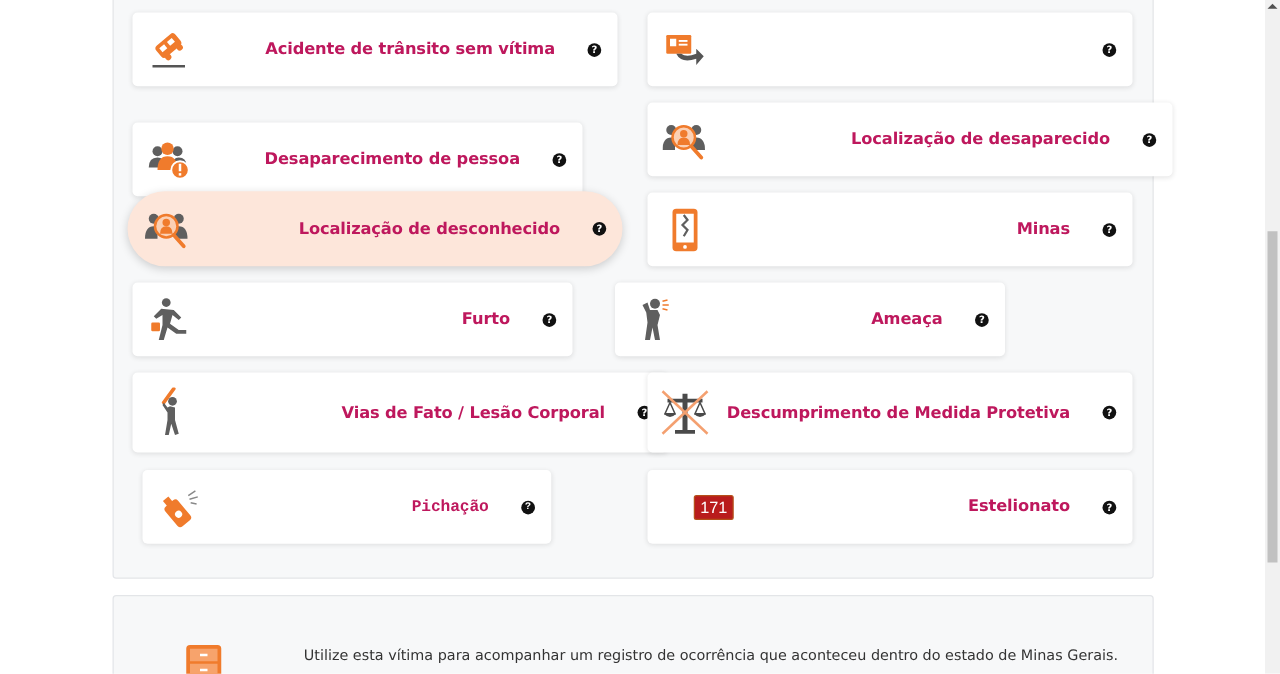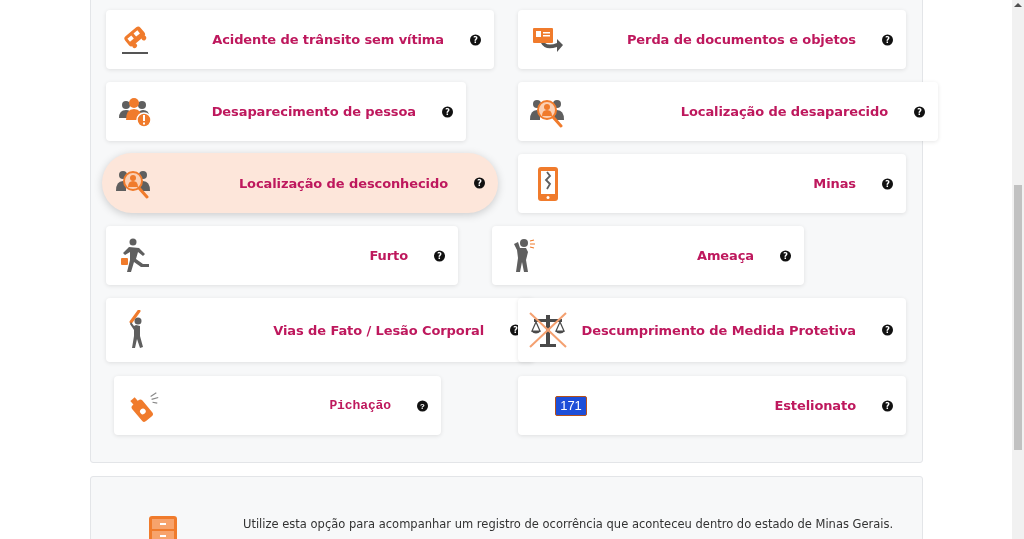--- a/index.html
+++ b/index.html
@@ -61,25 +61,24 @@
   <div class="card" style="left:518px;top:10px;width:388px;height:59px;">
     <span class="icon">
       <svg width="34" height="30" viewBox="0 0 34 30">
         <rect x="2" y="3" width="20" height="15" rx="1" fill="#f07b2c"></rect>
           <rect x="5" y="6" width="5" height="6" fill="#fff"></rect>
           <rect x="12" y="7" width="7" height="1.5" fill="#fff"></rect>
           <rect x="12" y="10" width="7" height="1.5" fill="#fff"></rect>
         <path d="M10 18 Q14 26 26 22 L26 27 L32 20 L26 14 L26 18 Q18 21 14 18 Z" fill="#555"></path>
       </svg>
     </span>
-    <span class="label">Perda de documentos e objetos</span>
-    <span class="help">?</span>
-  </div>
-
-  <div class="card" style="left:106px;top:82px;width:360px;height:59px;">
+    <span class="help">?</span>
+  </div>
+
+  <div class="card" style="left:106px;top:98px;width:360px;height:59px;">
     <span class="icon">
       <svg width="36" height="32" viewBox="0 0 36 32">
         <circle cx="8" cy="9" r="4" fill="#5f5f5f"></circle>
           <path d="M1 22 Q1 14 8 14 Q13 14 14 19 L14 22 Z" fill="#5f5f5f"></path>
         <circle cx="24" cy="9" r="4" fill="#5f5f5f"></circle>
           <path d="M20 20 Q20 14 25 14 Q31 14 31 20 Z" fill="#5f5f5f"></path>
         <circle cx="16" cy="7" r="5" fill="#f07b2c"></circle>
           <path d="M8 24 Q8 13 16 13 Q24 13 24 24 Z" fill="#f07b2c"></path>
         <circle cx="26" cy="24" r="7" fill="#f07b2c" stroke="#fff" stroke-width="1.5"></circle>
           <rect x="25" y="19" width="2" height="6" fill="#fff"></rect>
@@ -196,36 +195,36 @@
             <circle cx="15" cy="22" r="3" fill="#fff"></circle>
           </g>
         <path d="M26 6 L32 2 M27 9 L34 7 M28 12 L33 13" stroke="#888" stroke-width="1.2"></path>
       </svg>
     </span>
     <span class="label">Pichação</span>
     <span class="help">?</span>
   </div>
   <div class="card" style="left:518px;top:376px;width:388px;height:59px;">
     <span class="icon" style="left:11px;width:36px;">
-      <span style="display:inline-block;background:#1d4ed8;border:1.5px solid #b5501a;border-radius:2px;color:#fff;font-size:13px;line-height:18px;padding:0 4px;font-family:'Liberation Sans', sans-serif;margin-left:48px;">171</span>
+      <span style="display:inline-block;background:#b91c1c;border:1.5px solid #b5501a;border-radius:2px;color:#fff;font-size:13px;line-height:18px;padding:0 4px;font-family:'Liberation Sans', sans-serif;margin-left:48px;">171</span>
     </span>
     <span class="label">Estelionato</span>
     <span class="help">?</span>
   </div>
 
   <div class="track-panel">
     <span class="track-icon">
       <svg width="32" height="40" viewBox="0 0 32 40">
         <rect x="2" y="1" width="28" height="38" rx="3" fill="#f07b2c"></rect>
         <rect x="5" y="4" width="22" height="10" fill="#f7a36c"></rect>
         <rect x="5" y="16" width="22" height="10" fill="#f7a36c"></rect>
         <rect x="13" y="8" width="6" height="2" fill="#fff"></rect>
         <rect x="13" y="20" width="6" height="2" fill="#fff"></rect>
       </svg>
     </span>
-    <span class="track-desc">Utilize esta opção para acompanhar um registro de ocorrência que aconteceu dentro do estado de Minas Gerais.</span>
+    <span class="track-desc">Utilize esta vítima para acompanhar um registro de ocorrência que aconteceu dentro do estado de Minas Gerais.</span>
   </div>
 
   <div class="scrollbar">
     <span class="scroll-up"></span>
     <span class="scroll-thumb"></span>
   </div>
 </div>
 
 </body></html>

